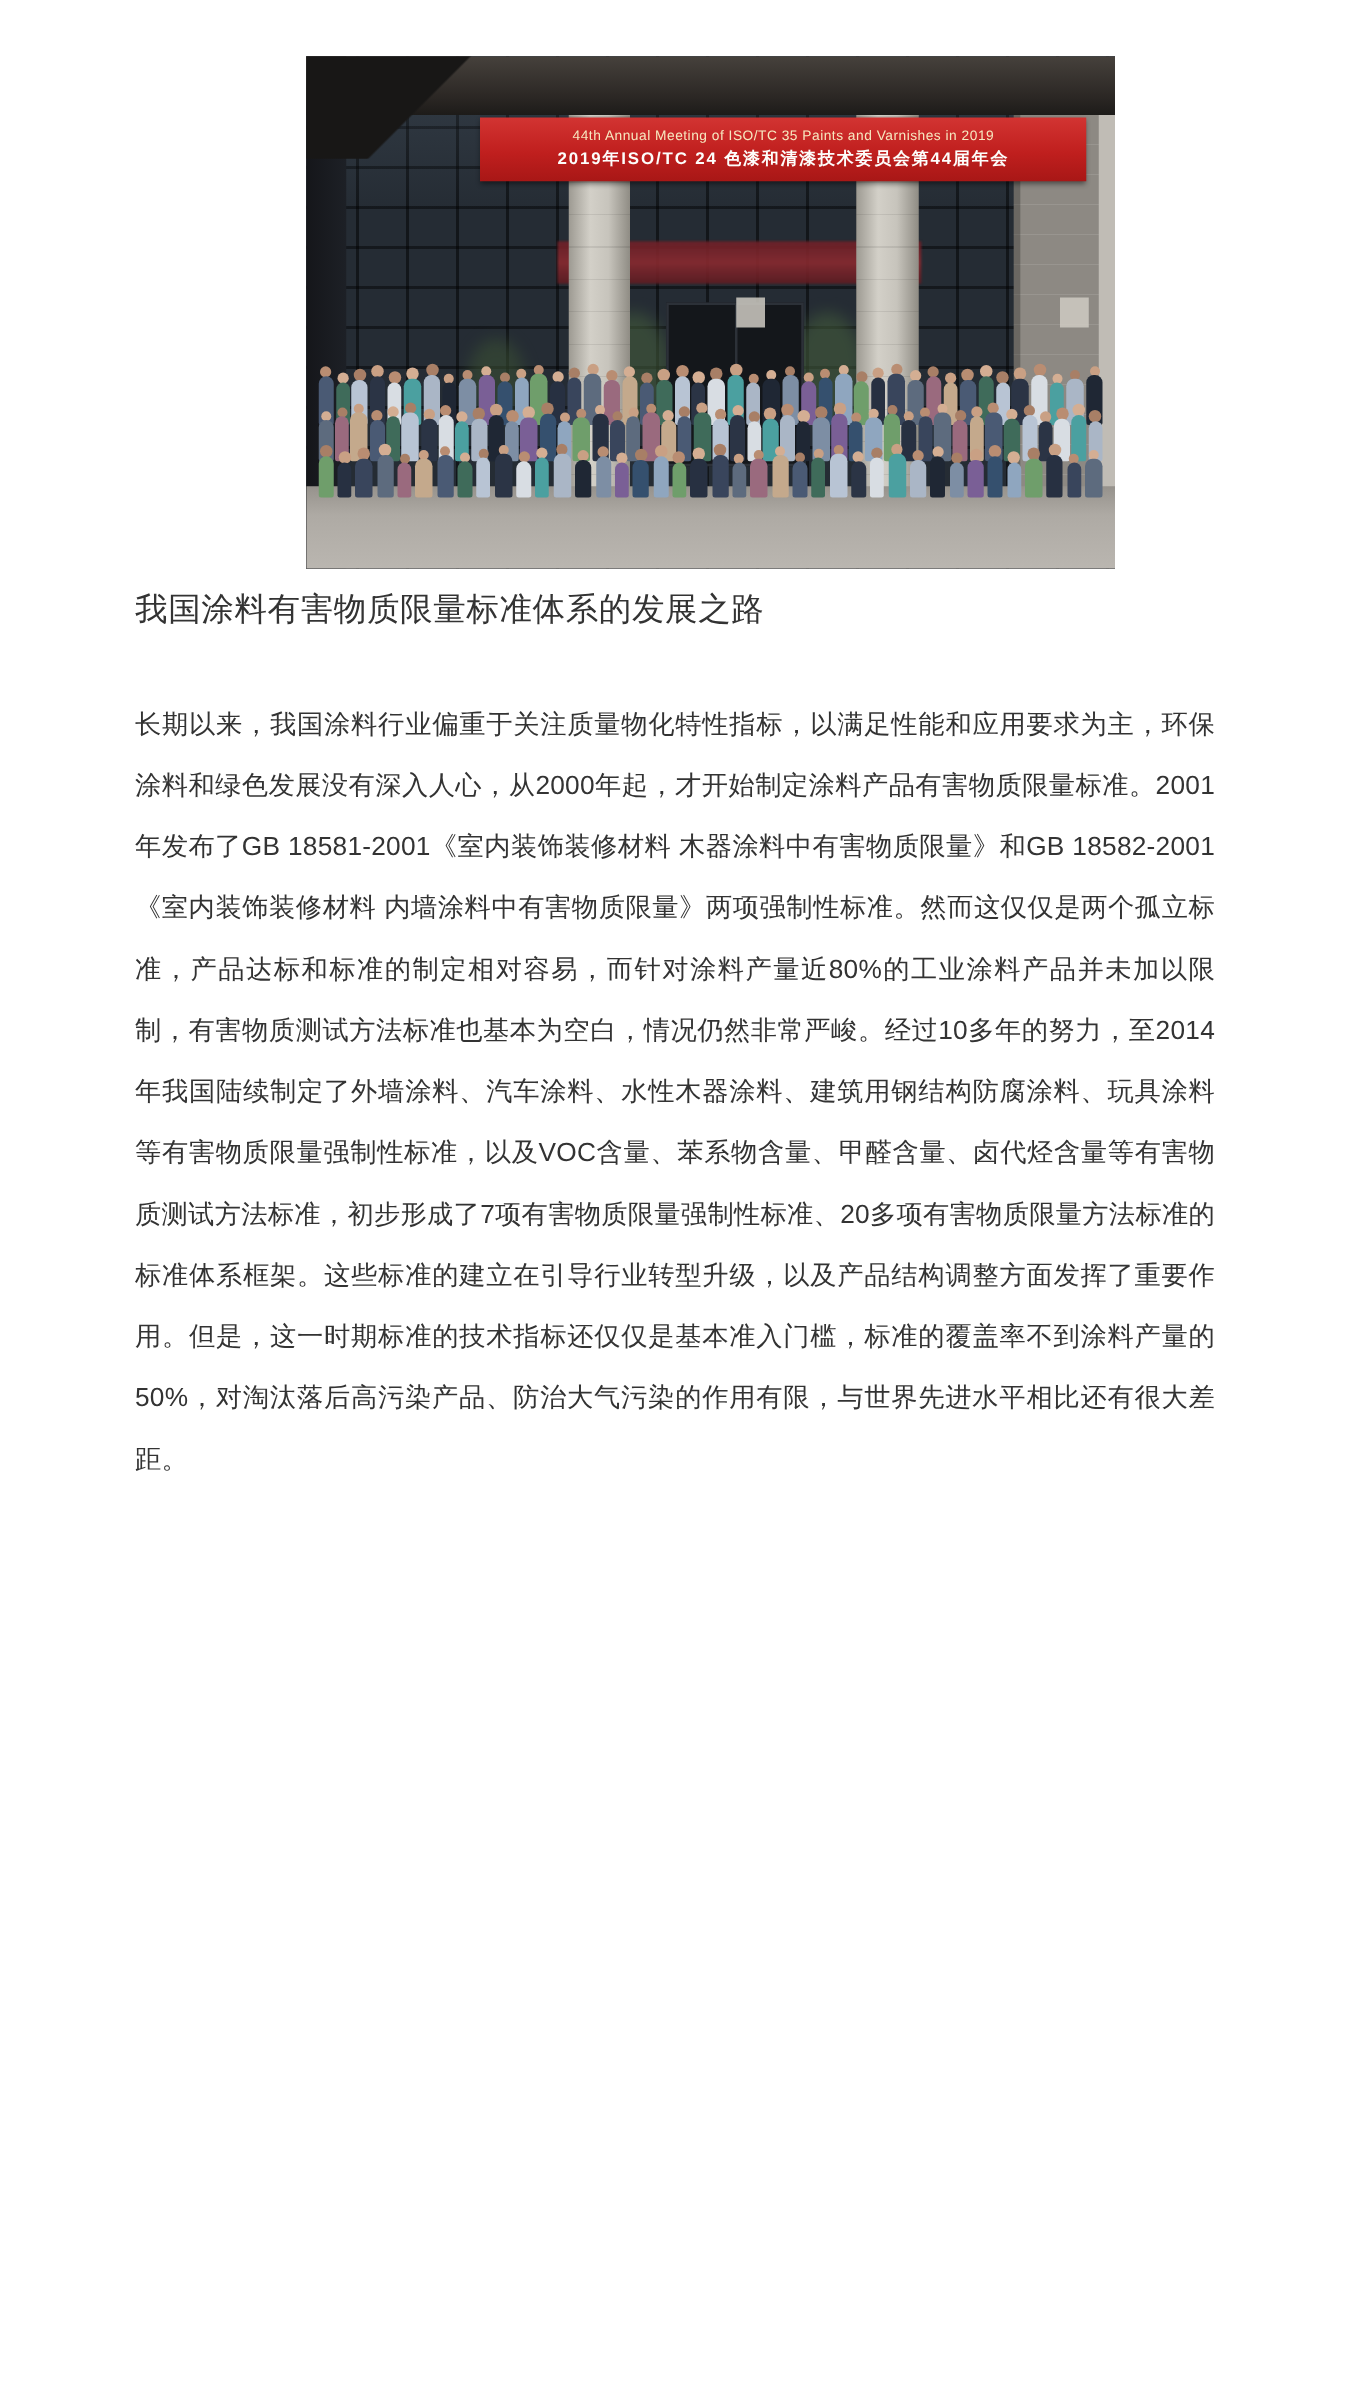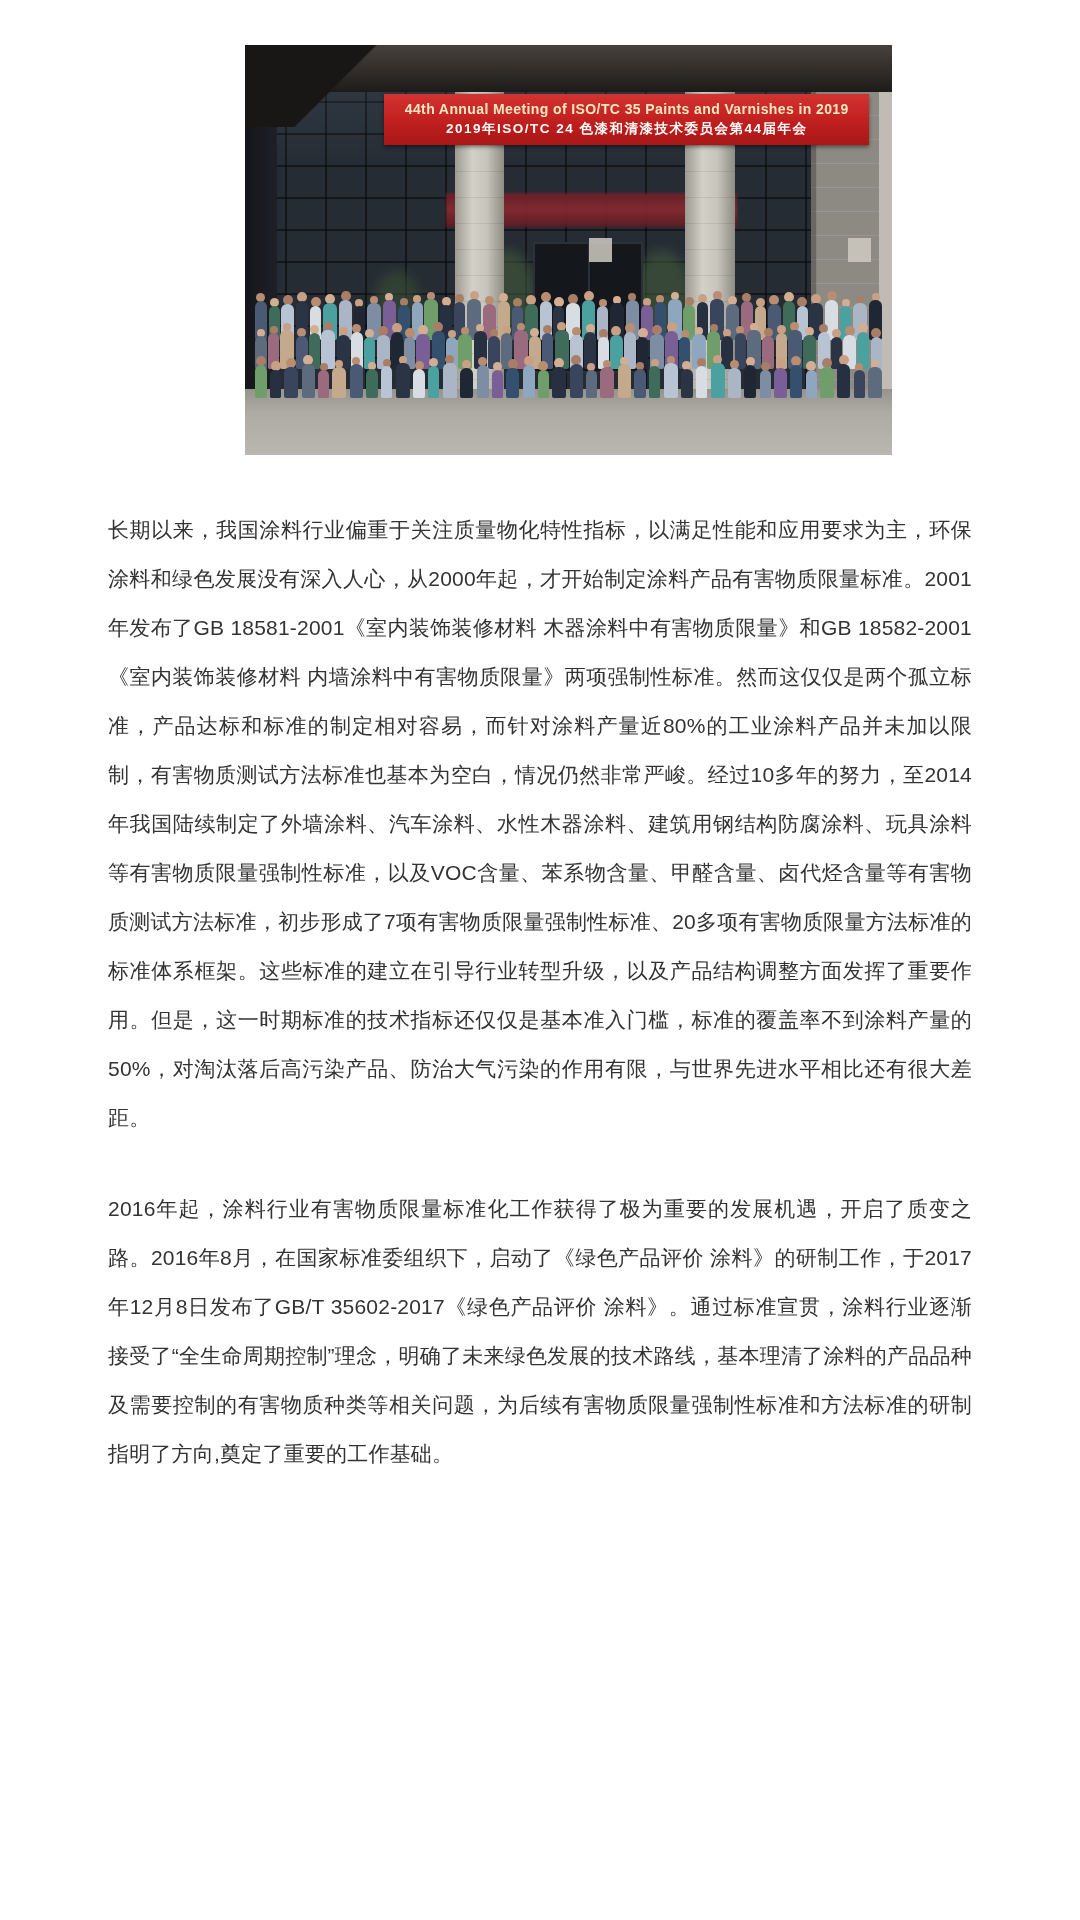--- a/index.html
+++ b/index.html
@@ -79,21 +79,21 @@
   .plaque { position:absolute; width:3.6%; height:6%; background:#cfcbc3; opacity:.85; }
   .plaque.p1 { left:53.2%; top:47%; }
   .plaque.p2 { left:93.2%; top:47%; }
   
   .banner {
     position:absolute; left:21.5%; top:12.0%; width:75%; height:12.5%;
     background:linear-gradient(180deg,#d23432 0%, #c01f1e 55%, #a81716 100%);
     display:flex; flex-direction:column; justify-content:center; align-items:center;
     gap:3px; box-shadow:0 2px 4px rgba(0,0,0,.45);
   }
-  .banner .bl1 { color:#f7e8c0; font-size:14px; font-weight:bold; letter-spacing:.4px; white-space:nowrap; }
+  .banner .bl1 { color:#f7e8c0; font-size:11px; font-weight:normal; letter-spacing:.4px; white-space:nowrap; }
   .banner .bl2 { color:#fdfdfb; font-size:13.5px; font-weight:bold; letter-spacing:1.5px; white-space:nowrap; }
   
   .ground {
     position:absolute; left:0; top:84%; width:100%; height:16%;
     background:linear-gradient(180deg,#96928c 0%, #aeaaa4 35%, #bab6b0 100%);
   }
   
   .crowd-row { position:absolute; left:1.5%; width:97%; display:flex; justify-content:space-between; align-items:flex-end; }
   .crowd-row.back  { top:58%;  height:14%; }
   .crowd-row.mid   { top:64.5%; height:14.5%; }
@@ -667,17 +667,17 @@
             <div class="torso" style="width: 11px; height: 28px; background: rgb(57, 69, 92);"></div>
           </div>
           <div class="person" style="margin-top: 3px;">
             <div class="head" style="width: 8px; height: 8px; background: rgb(212, 174, 147);"></div>
             <div class="torso" style="width: 14px; height: 31px; background: rgb(93, 107, 126);"></div>
           </div>
         </div>
     </div>
   </figure>
 
+  <h1 class="heading">我国涂料有害物质限量标准体系的发展之路</h1>
 
   <p class="para">长期以来，我国涂料行业偏重于关注质量物化特性指标，以满足性能和应用要求为主，环保涂料和绿色发展没有深入人心，从2000年起，才开始制定涂料产品有害物质限量标准。2001年发布了GB 18581-2001《室内装饰装修材料 木器涂料中有害物质限量》和GB 18582-2001《室内装饰装修材料 内墙涂料中有害物质限量》两项强制性标准。然而这仅仅是两个孤立标准，产品达标和标准的制定相对容易，而针对涂料产量近80%的工业涂料产品并未加以限制，有害物质测试方法标准也基本为空白，情况仍然非常严峻。经过10多年的努力，至2014年我国陆续制定了外墙涂料、汽车涂料、水性木器涂料、建筑用钢结构防腐涂料、玩具涂料等有害物质限量强制性标准，以及VOC含量、苯系物含量、甲醛含量、卤代烃含量等有害物质测试方法标准，初步形成了7项有害物质限量强制性标准、20多项有害物质限量方法标准的标准体系框架。这些标准的建立在引导行业转型升级，以及产品结构调整方面发挥了重要作用。但是，这一时期标准的技术指标还仅仅是基本准入门槛，标准的覆盖率不到涂料产量的50%，对淘汰落后高污染产品、防治大气污染的作用有限，与世界先进水平相比还有很大差距。</p>
-  <p class="para">2016年起，涂料行业有害物质限量标准化工作获得了极为重要的发展机遇，开启了质变之路。2016年8月，在国家标准委组织下，启动了《绿色产品评价 涂料》的研制工作，于2017年12月8日发布了GB/T 35602-2017《绿色产品评价 涂料》。通过标准宣贯，涂料行业逐渐接受了“全生命周期控制”理念，明确了未来绿色发展的技术路线，基本理清了涂料的产品品种及需要控制的有害物质种类等相关问题，为后续有害物质限量强制性标准和方法标准的研制指明了方向,奠定了重要的工作基础。</p>
 
 </div>
 
 </body></html>

